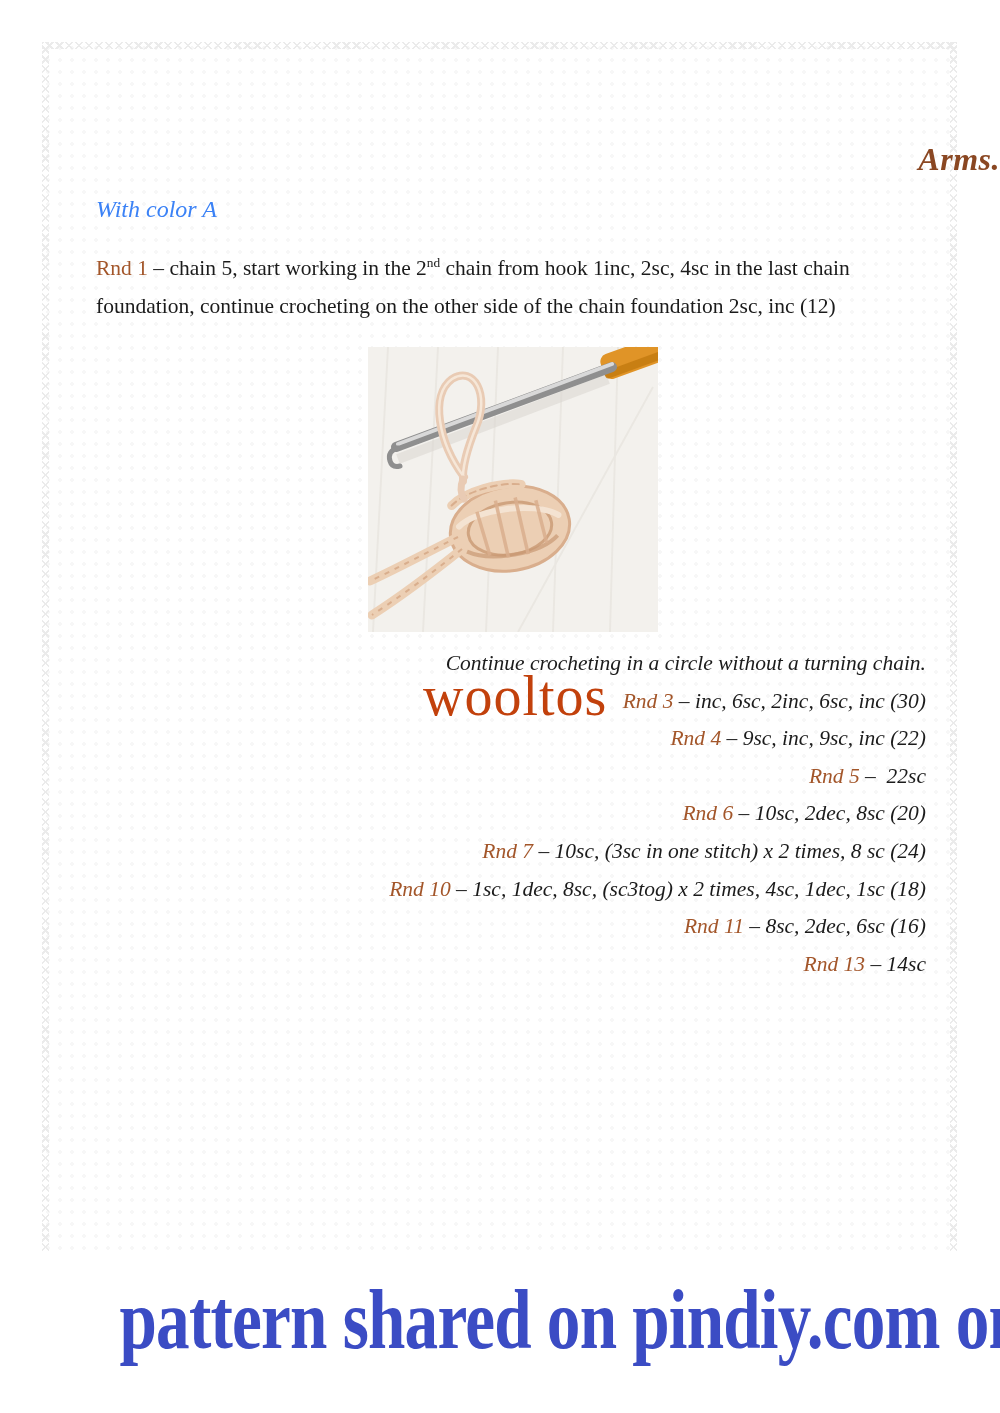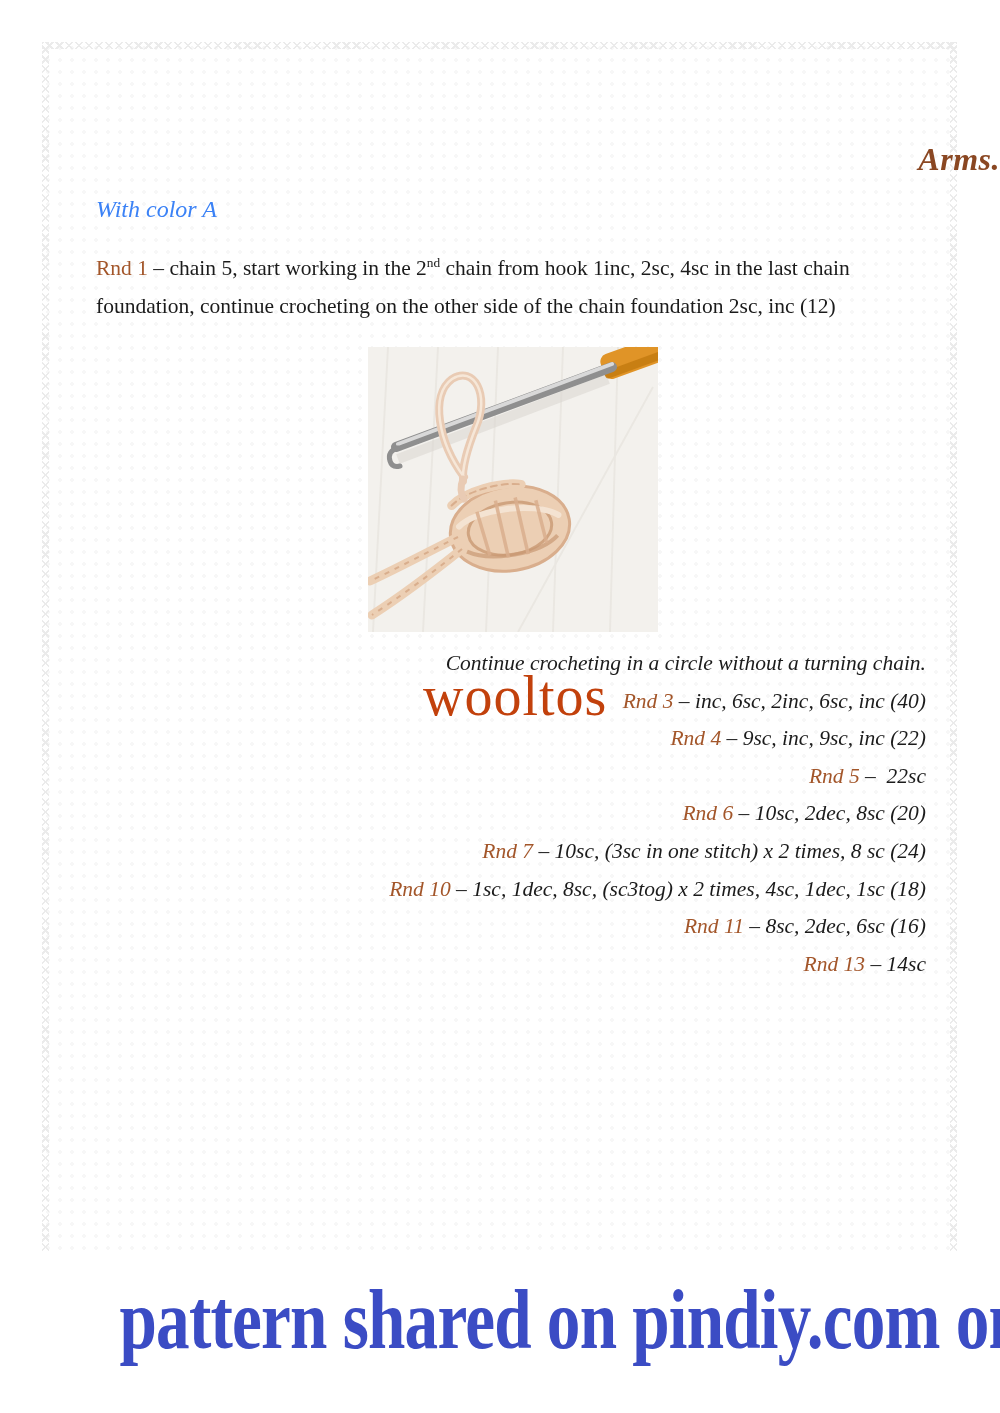--- a/index.html
+++ b/index.html
@@ -140,21 +140,21 @@
       <path d="M90,190 C60,205 28,222 2,234" stroke="#d9ae8d" stroke-width="2" fill="none" stroke-dasharray="5 6"></path>
       <path d="M94,202 C64,226 32,250 4,268" stroke="#d9ae8d" stroke-width="2" fill="none" stroke-dasharray="5 6"></path>
     </g>
   </svg>
 </div>
 
 <div class="watermark">wooltos</div>
 
 <div class="rounds-list">
   <div class="round-row">Continue crocheting in a circle without a turning chain.</div>
-  <div class="round-row"><span class="rnd-label">Rnd 3</span><span> – inc, 6sc, 2inc, 6sc, inc (40)</span></div>
+  <div class="round-row"><span class="rnd-label">Rnd 3</span><span> – inc, 6sc, 2inc, 6sc, inc (30)</span></div>
   <div class="round-row"><span class="rnd-label">Rnd 4</span><span> – 9sc, inc, 9sc, inc (22)</span></div>
   <div class="round-row"><span class="rnd-label">Rnd 5</span><span> –  22sc</span></div>
   <div class="round-row"><span class="rnd-label">Rnd 6</span><span> – 10sc, 2dec, 8sc (20)</span></div>
   <div class="round-row"><span class="rnd-label">Rnd 7</span><span> – 10sc, (3sc in one stitch) x 2 times, 8 sc (24)</span></div>
   <div class="round-row"><span class="rnd-label">Rnd 10</span><span> – 1sc, 1dec, 8sc, (sc3tog) x 2 times, 4sc, 1dec, 1sc (18)</span></div>
   <div class="round-row"><span class="rnd-label">Rnd 11</span><span> – 8sc, 2dec, 6sc (16)</span></div>
   <div class="round-row"><span class="rnd-label">Rnd 13</span><span> – 14sc</span></div>
 </div>
 
 <div class="footer-banner"><span>pattern shared on pindiy.com only</span></div>

